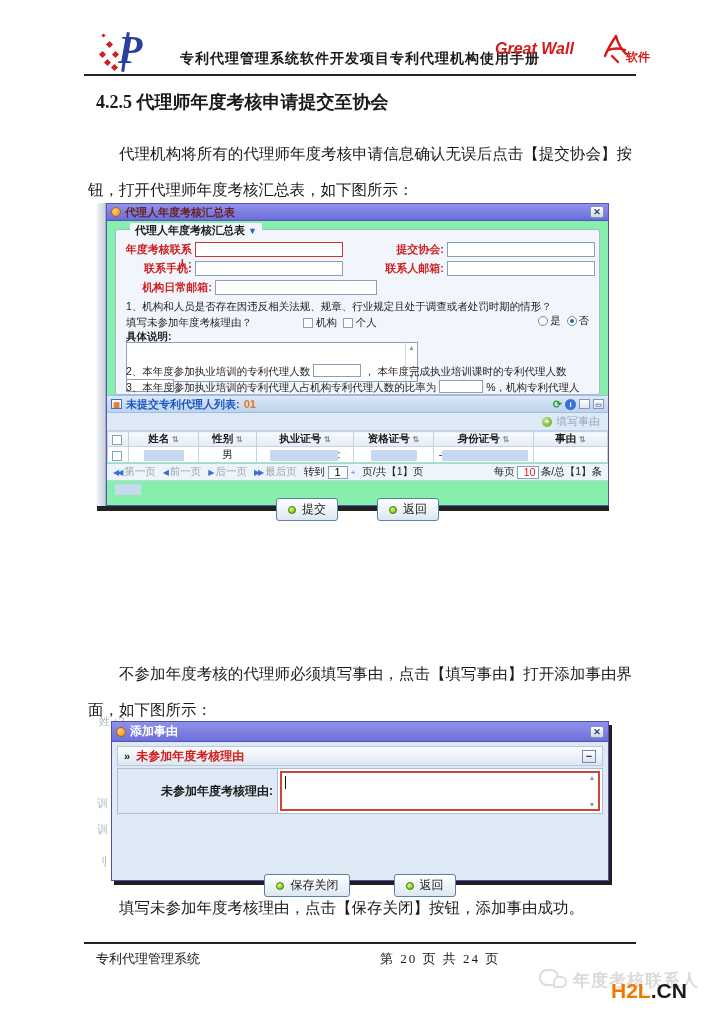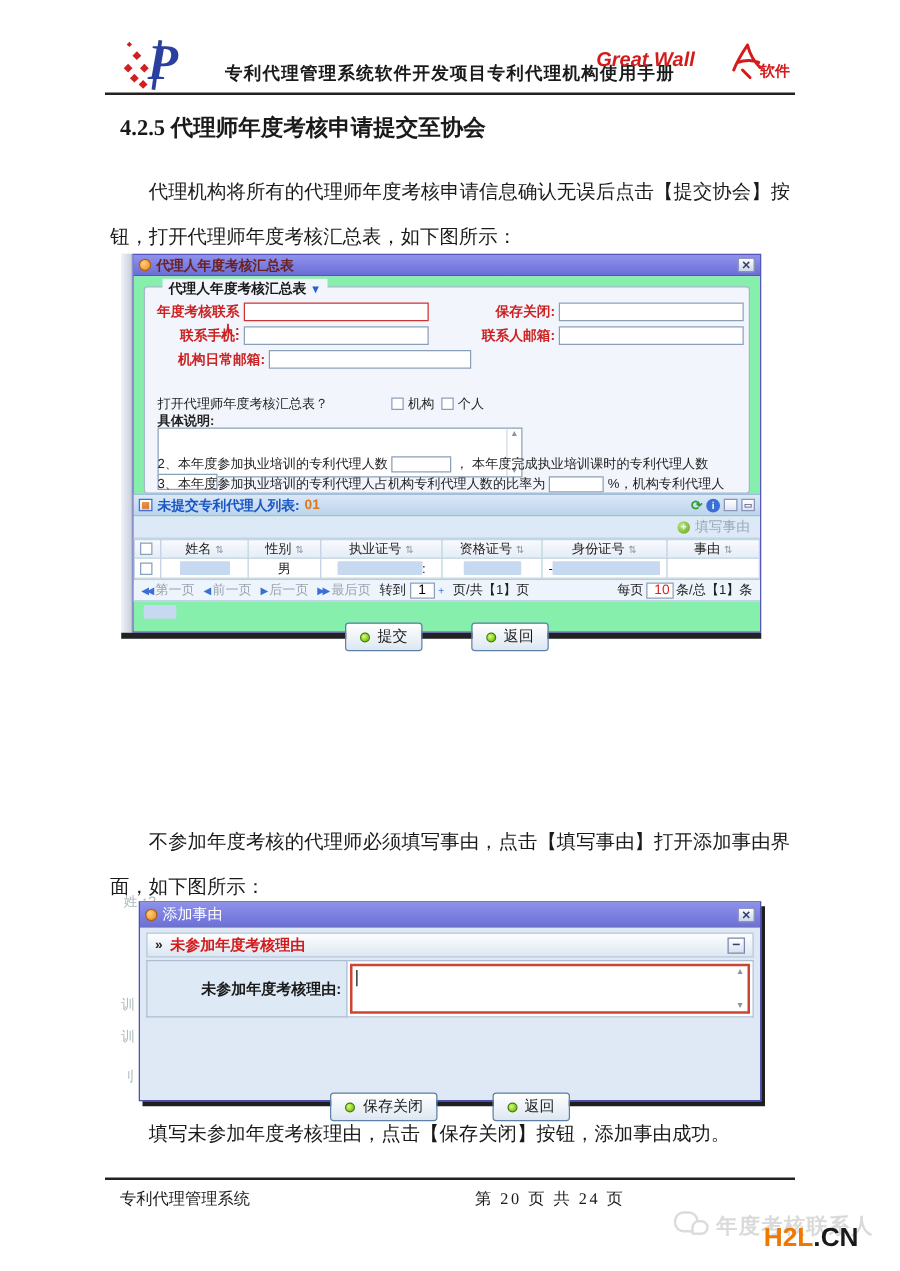--- a/index.html
+++ b/index.html
@@ -9,21 +9,21 @@
     font-family:"Liberation Serif", serif; color:#1a1a1a; overflow:hidden;
     margin:0 auto;
   }
   
   .hdr-rule { position:absolute; left:84px; right:84px; top:74px; border-top:2px solid #222; }
   .logo-left { position:absolute; left:100px; top:32px; width:60px; height:42px; }
   .logo-left .pglyph { position:absolute; left:18px; top:-6px; font:italic bold 40px "Liberation Serif",serif; color:#2b3f9e; }
   .logo-left .bar { position:absolute; left:24px; top:0; width:3px; height:40px; background:#2b3f9e; transform:rotate(8deg); }
   .logo-left .dot { position:absolute; width:5px; height:5px; background:#d02020; transform:rotate(45deg); }
   .hdr-title { position:absolute; left:160px; right:160px; top:50px; text-align:center; font-size:14px; font-weight:bold; letter-spacing:1px; }
-  .logo-right { position:absolute; right:88px; top:40px; width:155px; height:32px; color:#d41a1a; }
+  .logo-right { position:absolute; right:70px; top:40px; width:155px; height:32px; color:#d41a1a; }
   .logo-right .gw { font:italic bold 16px "Liberation Sans",sans-serif; letter-spacing:0; }
   .logo-right .rj { position:absolute; right:0; top:9px; font:bold 12px "Liberation Sans",sans-serif; }
   .logo-right svg { position:absolute; right:22px; top:-6px; }
   
   .h1 { position:absolute; left:96px; top:90px; font-size:18px; font-weight:bold; }
   .para { position:absolute; left:88px; width:544px; font-size:15.5px; line-height:36px; text-align:justify; text-indent:2em; }
   #p1 { top:136px; } #p2 { top:518px; } #p3 { top:656px; } #p4 { top:890px; }
   
   .ui { font-family:"Liberation Sans",sans-serif; font-size:11px; }
   .titlebar { position:absolute; left:0; right:0; top:0; height:17px;
@@ -59,38 +59,38 @@
   .lp-title { color:#1a56c4; font-weight:bold; }
   .lp-count { color:#e07820; font-weight:bold; }
   .lp-icos { margin-left:auto; display:flex; gap:3px; align-items:center; }
   .ico-refresh { color:#2f9e2f; font-weight:bold; font-size:11px; }
   .ico-info { width:11px; height:11px; border-radius:50%; background:#3a6fd8; color:#fff; font:bold 8px "Liberation Sans",sans-serif; text-align:center; line-height:11px; }
   .ico-win { width:11px; height:10px; border:1px solid #8a93b8; background:linear-gradient(#fff,#dfe6f0); font:bold 7px "Liberation Sans",sans-serif; text-align:center; line-height:9px; color:#55608a; }
   .lp-toolbar { height:18px; background:#dde9f6; border-bottom:1px solid #c0d2e6; display:flex; align-items:center; justify-content:flex-end; padding:0 8px; }
   .fill-btn { display:inline-flex; gap:4px; align-items:center; color:#9aa8b8; font-size:11px; }
   .plus-orb { width:10px; height:10px; border-radius:50%; background:radial-gradient(circle at 35% 35%,#bfe88a,#59a010); color:#fff; font:bold 8px "Liberation Sans",sans-serif; text-align:center; line-height:10px; }
   table.grid { position:absolute; left:0; right:0; top:36px; width:100%; border-collapse:collapse; table-layout:fixed; }
-  table.grid th { height:15px; background:linear-gradient(#f8fafd,#e4ecf6); border:1px solid #c5d3e5; font-size:10.5px; font-weight:normal; }
+  table.grid th { height:15px; background:linear-gradient(#f8fafd,#e4ecf6); border:1px solid #c5d3e5; font-size:10.5px; font-weight:bold; }
   table.grid td { height:16px; background:#fff; border:1px solid #c5d3e5; text-align:center; font-size:10.5px; }
   .sort { color:#8a96a6; font-size:8px; }
   .pager { position:absolute; left:0; right:0; top:69px; height:17px; background:#eef4fb; border-bottom:1px solid #c0d2e6; display:flex; align-items:center; padding:0 6px; gap:7px; font-size:10.5px; color:#9aa4ae; }
   .pg-arr { color:#3a6fd8; font-size:8px; letter-spacing:-2px; }
   .pg-black { color:#222; }
   .pg-red { color:#d22; }
   .pg-right { margin-left:auto; display:flex; align-items:center; gap:2px; color:#222; }
   .warnrow { position:absolute; left:0; right:0; top:87px; height:14px; display:flex; align-items:center; gap:6px; padding:0 8px; }
   .warntxt { color:#e01818; font-size:11px; font-weight:bold; }
   .btnrow1 { position:absolute; left:0; right:0; top:103px; text-align:center; }
   .btnrow1 .btn { margin:0 18px; }
   
   .shot2 { position:absolute; left:97px; top:714px; width:516px; height:176px; }
   .s2-frag { position:absolute; color:#9aa; font:11px "Liberation Sans",sans-serif; opacity:.8; }
   .dlg2 { position:absolute; left:14px; top:7px; right:4px; height:160px; border:1px solid #4e50b0; background:#dfe9f5; box-shadow:3px 4px 0 #1f1f1f; }
   .dlg2 .titlebar { height:20px; background:linear-gradient(#8e91ea,#6d70d8); }
-  .dlg2 .titlebar .t { color:#fff; font-weight:normal; font-size:12px; }
+  .dlg2 .titlebar .t { color:#fff; font-weight:bold; font-size:12px; }
   .d2-body { position:absolute; left:5px; right:5px; top:24px; }
   .p-head { height:20px; background:linear-gradient(#fdfeff,#dce7f2); border:1px solid #b8c8da; display:flex; align-items:center; padding:0 6px; gap:6px; }
   .p-chev { font-weight:bold; color:#222; font-size:11px; }
   .p-title { color:#d41a1a; font-weight:bold; font-size:12px; }
   .p-min { margin-left:auto; width:14px; height:13px; border:1px solid #7a86b0; background:linear-gradient(#fff,#d7e0ee); color:#33406a; font:bold 11px "Liberation Sans",sans-serif; text-align:center; line-height:10px; }
   .d2-tbl { width:100%; border-collapse:collapse; table-layout:fixed; margin-top:2px; }
   .d2-tbl td { border:1px solid #aebed0; font-size:12px; }
   .d2-lab { background:#dde9f5; text-align:right; padding:4px 4px; font-weight:bold; }
   .d2-val { background:#fff; padding:3px 4px; }
   .reason-box { position:relative; border:2px solid #c43; background:#fff; height:40px; margin:1px; }
@@ -151,36 +151,43 @@
 
         <div class="fset">
           <span class="legend">
             <span>代理人年度考核汇总表</span>
             <span class="car">▼</span>
           </span>
 
           <div class="f-row" style="top:12px">
             <span class="f-lab" style="width:92px">年度考核联系人:</span>
             <input class="inp req" style="width: 162px; margin-left: 3px;">
-            <span class="f-lab" style="width:130px">保存关闭:</span>
+            <span class="f-lab" style="width:130px">提交协会:</span>
             <input class="inp" style="width: 150px; margin-left: 3px;">
           </div>
           <div class="f-row" style="top:31px">
             <span class="f-lab" style="width:92px">联系手机:</span>
             <input class="inp" style="width: 162px; margin-left: 3px;">
             <span class="f-lab" style="width:130px">联系人邮箱:</span>
             <input class="inp" style="width: 150px; margin-left: 3px;">
           </div>
           <div class="f-row" style="top:50px">
             <span class="f-lab" style="width:92px">机构日常邮箱:</span>
             <input class="inp" style="width: 162px; margin-left: 3px;">
           </div>
 
+          <div class="q" style="top:70px">
+            <span>1、机构和人员是否存在因违反相关法规、规章、行业规定且处于调查或者处罚时期的情形？</span>
+            <span style="float:right">
+              <span class="radio"></span><span>是</span>
+              &nbsp;<span class="radio sel"></span><span>否</span>
+            </span>
+          </div>
           <div class="q" style="top:86px">
-            <span>打开代理师年度考核汇总表？</span>
+            <span>填写未参加年度考核理由？</span>
             <span style="margin-left:48px">
               <span class="cbx"></span><span>机构</span>
               &nbsp;<span class="cbx"></span><span>个人</span>
             </span>
           </div>
           <div class="q" style="top:100px;font-weight:bold">具体说明:</div>
           <div class="ta-wrap" style="top:112px">
             <div class="ta-sb">
               <span>▲</span>
               <span>▼</span>

